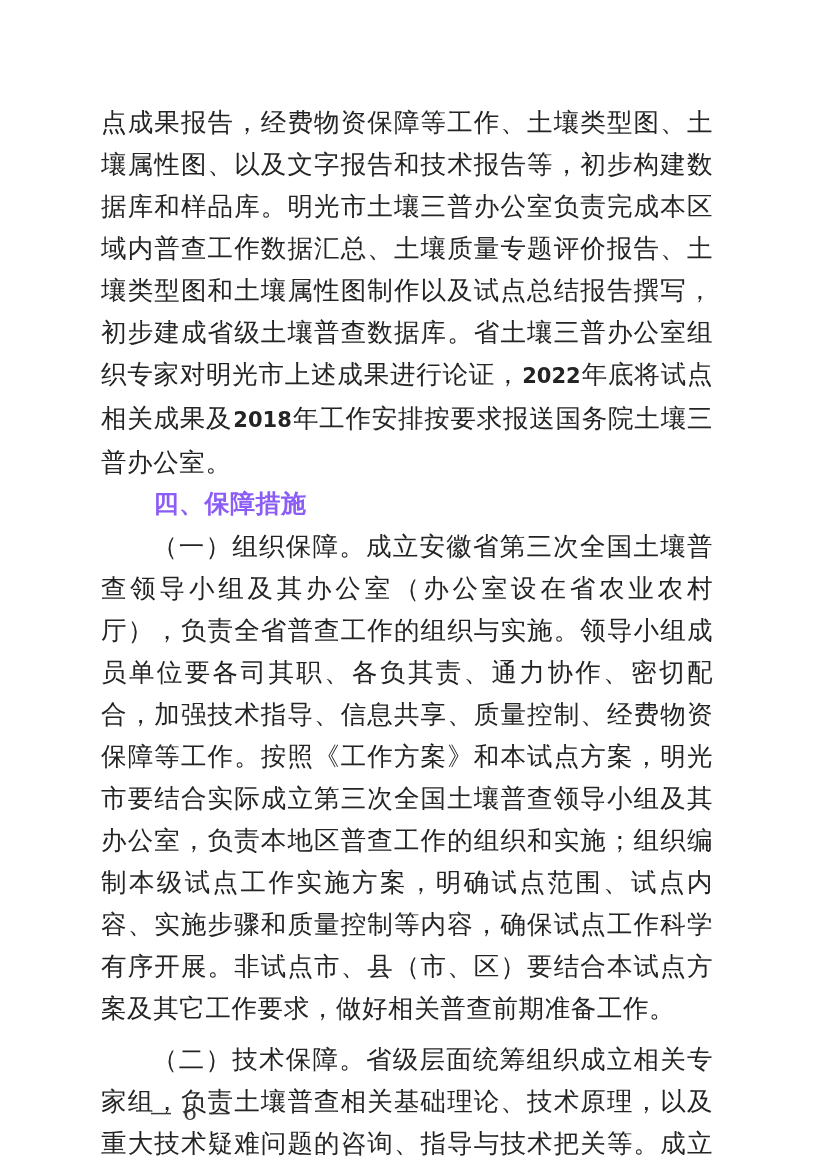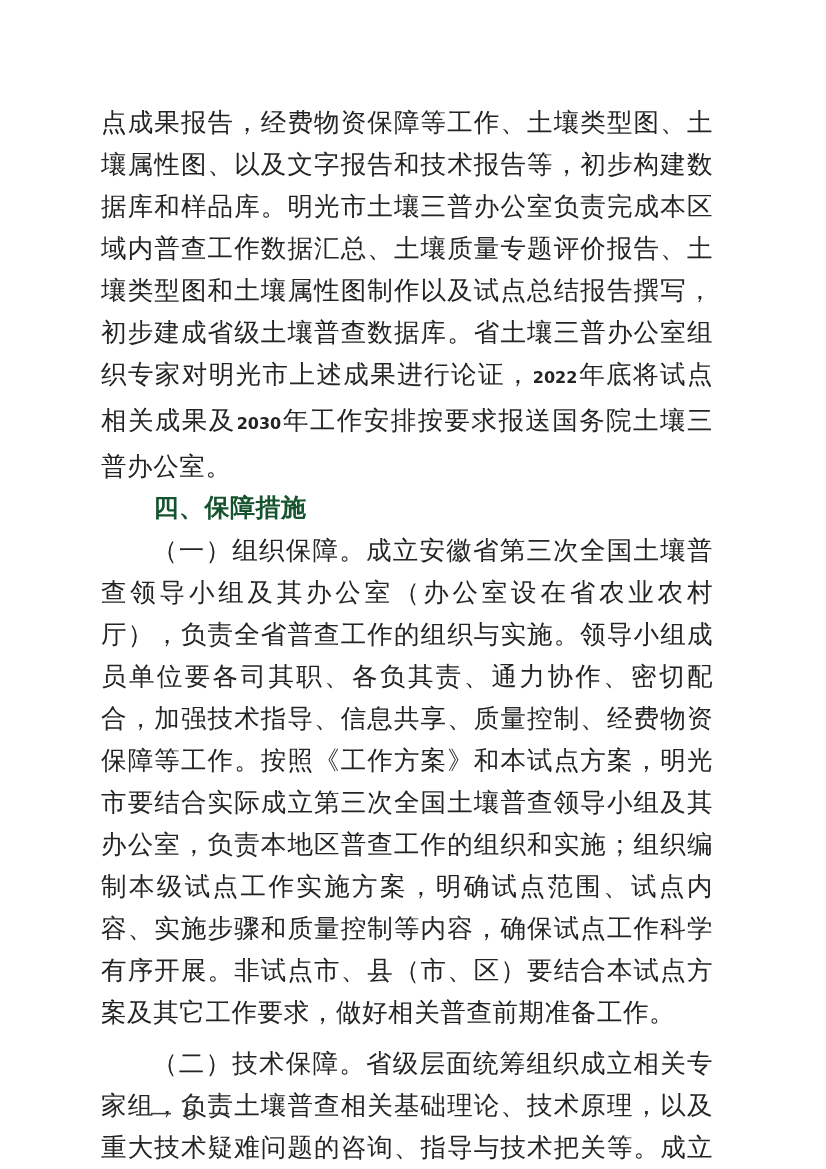--- a/index.html
+++ b/index.html
@@ -50,30 +50,30 @@
     text-indent: 2em;
   }
 
   
   .heading {
     margin: 0;
     font-family: "DejaVu Sans", "Liberation Sans", sans-serif;
     font-size: 25px;
     font-weight: bold;
     line-height: 42px;
-    color: #14532d;
+    color: #8b5cf6;
     text-indent: 2.1em;
     letter-spacing: 0.5px;
   }
 
   
   .num {
     font-family: "DejaVu Sans", "Liberation Sans", sans-serif;
     font-weight: bold;
-    font-size: 16px;
+    font-size: 21px;
     letter-spacing: 0;
     padding: 0 1px;
   }
 
   .gap-small { height: 9px; }
 
   
   #page-footer {
     position: absolute;
     left: 101px;
@@ -87,21 +87,21 @@
     white-space: pre;
   }
 </style>
 </head>
 <body>
 
 <div id="page">
 
   <div id="text-column">
 
-    <p class="para cont"><span>点成果报告，经费物资保障等工作、土壤类型图、土壤属性图、以及文字报告和技术报告等，初步构建数据库和样品库。明光市土壤三普办公室负责完成本区域内普查工作数据汇总、土壤质量专题评价报告、土壤类型图和土壤属性图制作以及试点总结报告撰写，初步建成省级土壤普查数据库。省土壤三普办公室组织专家对明光市上述成果进行论证，</span><span class="num">2022</span><span>年底将试点相关成果及</span><span class="num">2030</span><span>年工作安排按要求报送国务院土壤三普办公室。</span></p>
+    <p class="para cont"><span>点成果报告，经费物资保障等工作、土壤类型图、土壤属性图、以及文字报告和技术报告等，初步构建数据库和样品库。明光市土壤三普办公室负责完成本区域内普查工作数据汇总、土壤质量专题评价报告、土壤类型图和土壤属性图制作以及试点总结报告撰写，初步建成省级土壤普查数据库。省土壤三普办公室组织专家对明光市上述成果进行论证，</span><span class="num">2022</span><span>年底将试点相关成果及</span><span class="num">2018</span><span>年工作安排按要求报送国务院土壤三普办公室。</span></p>
 
     <h2 class="heading">四、保障措施</h2>
 
     <p class="para indent">（一）组织保障。成立安徽省第三次全国土壤普查领导小组及其办公室（办公室设在省农业农村厅），负责全省普查工作的组织与实施。领导小组成员单位要各司其职、各负其责、通力协作、密切配合，加强技术指导、信息共享、质量控制、经费物资保障等工作。按照《工作方案》和本试点方案，明光市要结合实际成立第三次全国土壤普查领导小组及其办公室，负责本地区普查工作的组织和实施；组织编制本级试点工作实施方案，明确试点范围、试点内容、实施步骤和质量控制等内容，确保试点工作科学有序开展。非试点市、县（市、区）要结合本试点方案及其它工作要求，做好相关普查前期准备工作。</p>
 
     <div class="gap-small"></div>
 
     <p class="para indent">（二）技术保障。省级层面统筹组织成立相关专家组，负责土壤普查相关基础理论、技术原理，以及重大技术疑难问题的咨询、指导与技术把关等。成立有关专门普查队伍和</p>
 
   </div>

